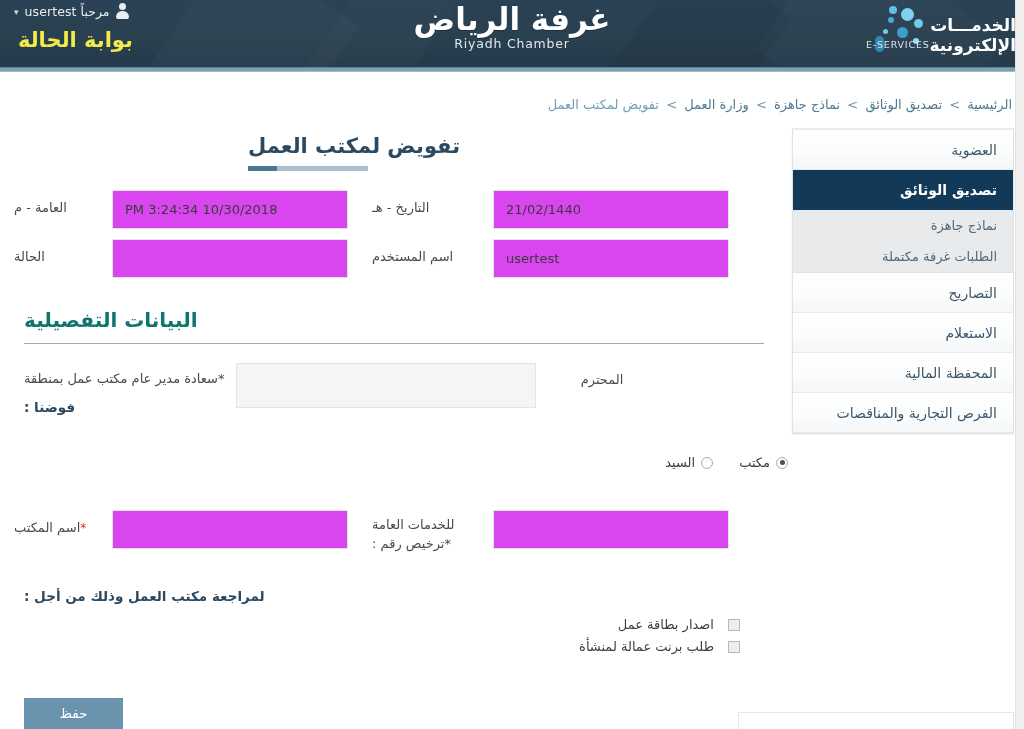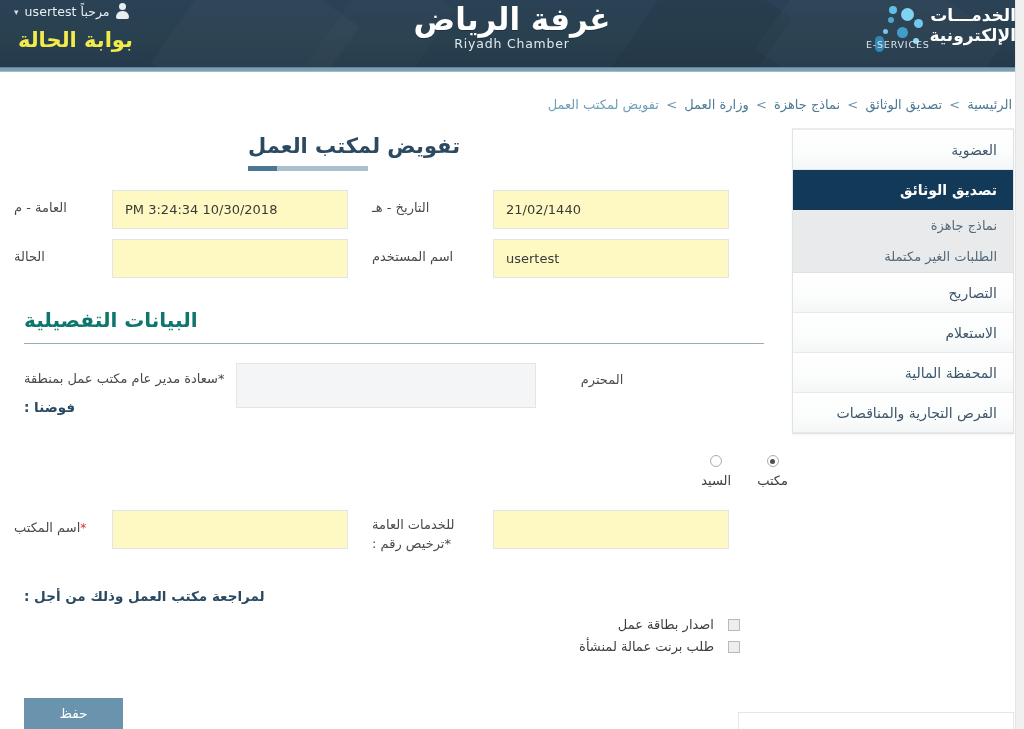--- a/index.html
+++ b/index.html
@@ -75,21 +75,21 @@
     text-shadow: 0 1px 0 rgba(0,0,0,0.25);
   }
   .chamber-en {
     color: #dfe8ee; font-size: 12.5px; letter-spacing: 0.8px;
     line-height: 16px; direction: ltr;
   }
 
   
   .eserv {
     position: absolute; top: 5px; right: 8px;
-    display: flex; align-items: flex-start; gap: 2px; direction: rtl;
+    display: flex; align-items: flex-end; gap: 2px; direction: rtl;
   }
   .eserv-text { text-align: right; }
   .eserv-l1, .eserv-l2 {
     color: #ffffff; font-weight: bold; white-space: nowrap;
     line-height: 20px;
   }
   .eserv-l1 { font-size: 17px; letter-spacing: 1px; }
   .eserv-l2 { font-size: 17px; letter-spacing: 0px; }
   .eserv-mark { position: relative; width: 62px; height: 50px; }
   .eserv-mark .dot { position: absolute; border-radius: 50%; }
@@ -164,21 +164,21 @@
   }
   .frow { display: flex; align-items: flex-start; justify-content: flex-end; margin-bottom: 10px; }
   .flabel {
     font-size: 13px; color: #4a4a4a; text-align: left;
     padding-top: 9px; white-space: nowrap; line-height: 17px;
   }
   .flabel .req { color: #d9332c; font-size: 12px; margin-right: 3px; }
   .flabel-w { width: 145px; padding-left: 24px; }
   .flabel-narrow { width: 112px; padding-left: 14px; }
   .finput {
-    background: #fef9c3; border: 1px solid #e2e4e6;
+    background: #d946ef; border: 1px solid #e2e4e6;
     height: 39px; line-height: 37px;
     font-size: 13px; color: #3a3a3a; text-align: left;
     padding: 0 12px; white-space: nowrap; overflow: hidden;
   }
   .w-236 { width: 236px; }
 
   .section-head-wrap { position: absolute; top: 305px; left: 0; width: 788px; }
   .section-head {
     font-size: 20px; font-weight: bold; color: #0f766e;
     text-align: left; padding-left: 24px; line-height: 30px; white-space: nowrap;
@@ -203,21 +203,21 @@
   .fawadna {
     font-size: 13.5px; font-weight: bold; color: #2b4a61;
     text-align: left; padding-left: 24px; margin-top: 8px;
   }
 
   .radio-row {
     position: absolute; top: 455px; left: 0; width: 788px;
     display: flex; justify-content: flex-start; padding-left: 24px;
     align-items: center; gap: 0px; direction: rtl;
   }
-  .radio-item { display: flex; align-items: center; gap: 6px; margin-left: 26px; direction: rtl; flex-direction: column; }
+  .radio-item { display: flex; align-items: center; gap: 6px; margin-left: 26px; direction: rtl; }
   .radio-dot {
     width: 12px; height: 12px; border-radius: 50%;
     border: 1px solid #a9aeb2; background: #fdfdfd; position: relative;
     display: inline-block; flex: none;
   }
   .radio-dot.on::after {
     content: ""; position: absolute; top: 2.5px; left: 2.5px;
     width: 5px; height: 5px; border-radius: 50%; background: #4a4f53;
   }
   .radio-label { font-size: 13px; color: #3e3e3e; white-space: nowrap; }
@@ -323,21 +323,21 @@
     <span class="crumb">وزارة العمل</span>
     <span class="sep">&gt;</span>
     <span class="crumb last">تفويض لمكتب العمل</span>
   </div>
 
   <div class="sidebar">
     <div class="side-item">العضوية</div>
     <div class="side-item active">تصديق الوثائق</div>
     <div class="side-sub">
       <div class="side-sub-item">نماذج جاهزة</div>
-      <div class="side-sub-item">الطلبات الغير مكتملة</div>
+      <div class="side-sub-item">الطلبات غرفة مكتملة</div>
     </div>
     <div class="side-item">التصاريح</div>
     <div class="side-item">الاستعلام</div>
     <div class="side-item">المحفظة المالية</div>
     <div class="side-item">الفرص التجارية والمناقصات</div>
   </div>
   <div class="sidebar-scroll">
     <div class="thumb"></div>
   </div>
 

